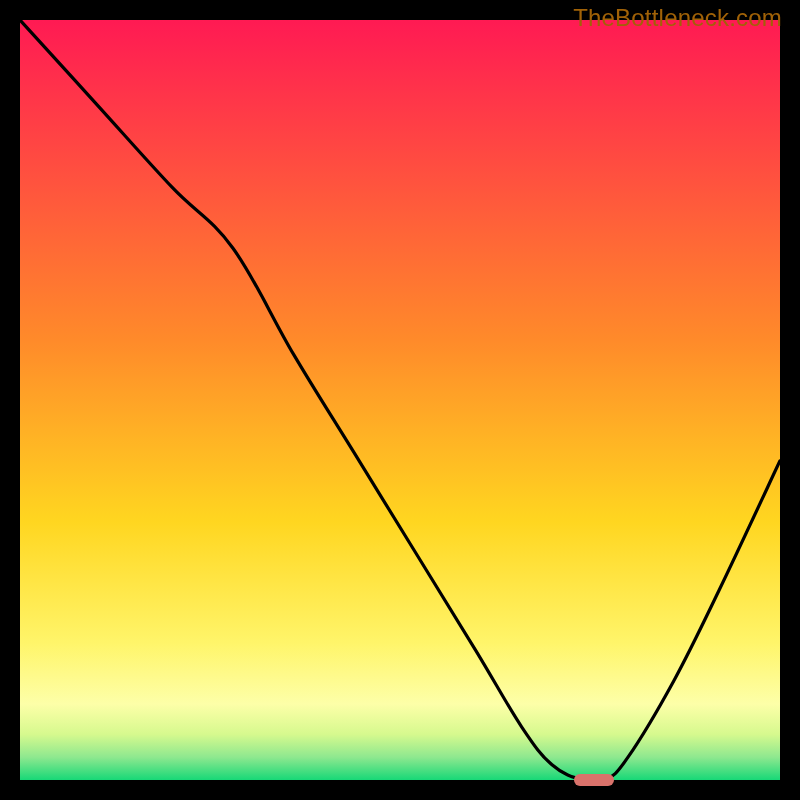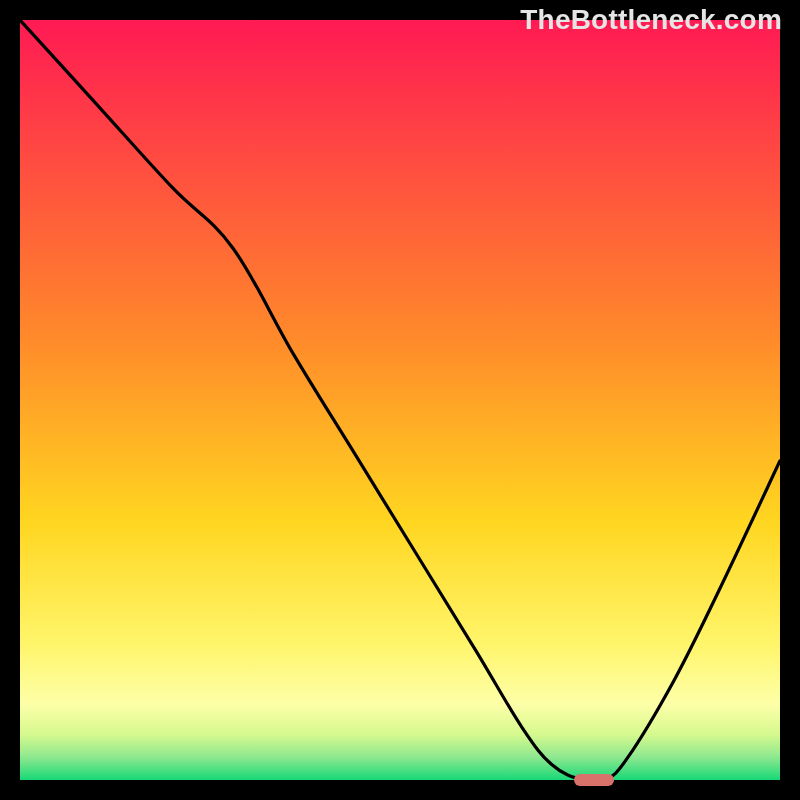--- a/index.html
+++ b/index.html
@@ -14,25 +14,24 @@
     position: relative;
     width: 800px;
     height: 800px;
     background: #000;
   }
   .watermark {
     position: absolute;
     top: 4px;
     right: 18px;
     font-family: Arial, Helvetica, sans-serif;
-    font-size: 28px;
-    color: #e5e5e5;
+    font-size: 24px;
+    color: #a16207;
     letter-spacing: 0.2px;
     z-index: 50;
-    font-weight: bold;
   }
   .plot {
     position: absolute;
     left: 20px;
     top: 20px;
     width: 760px;
     height: 760px;
   }
   .gradient {
     position: absolute;

